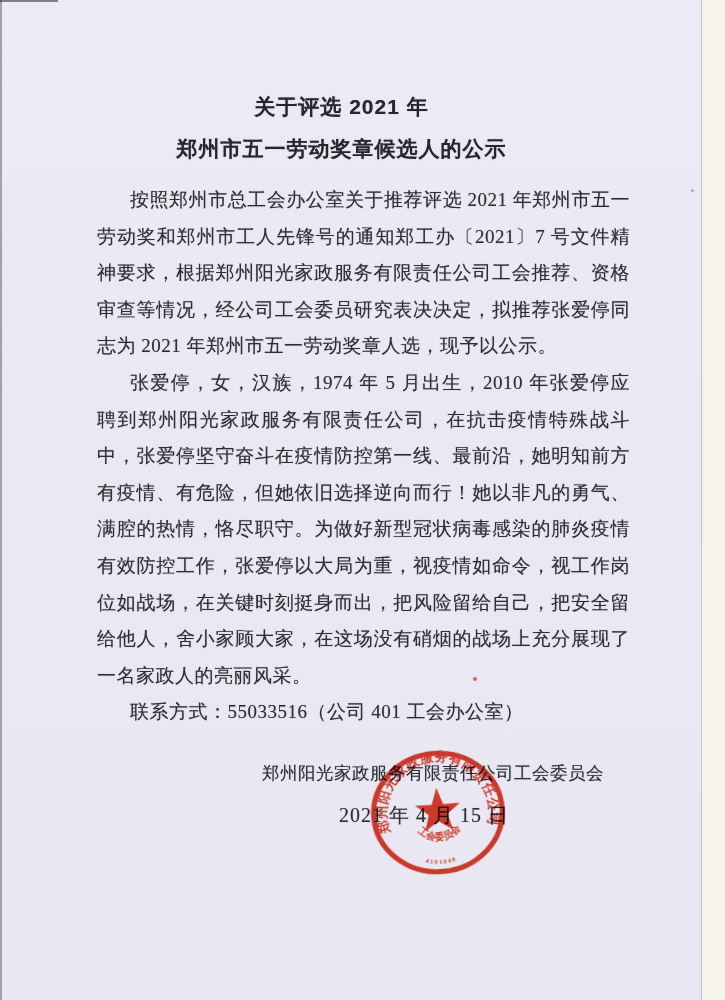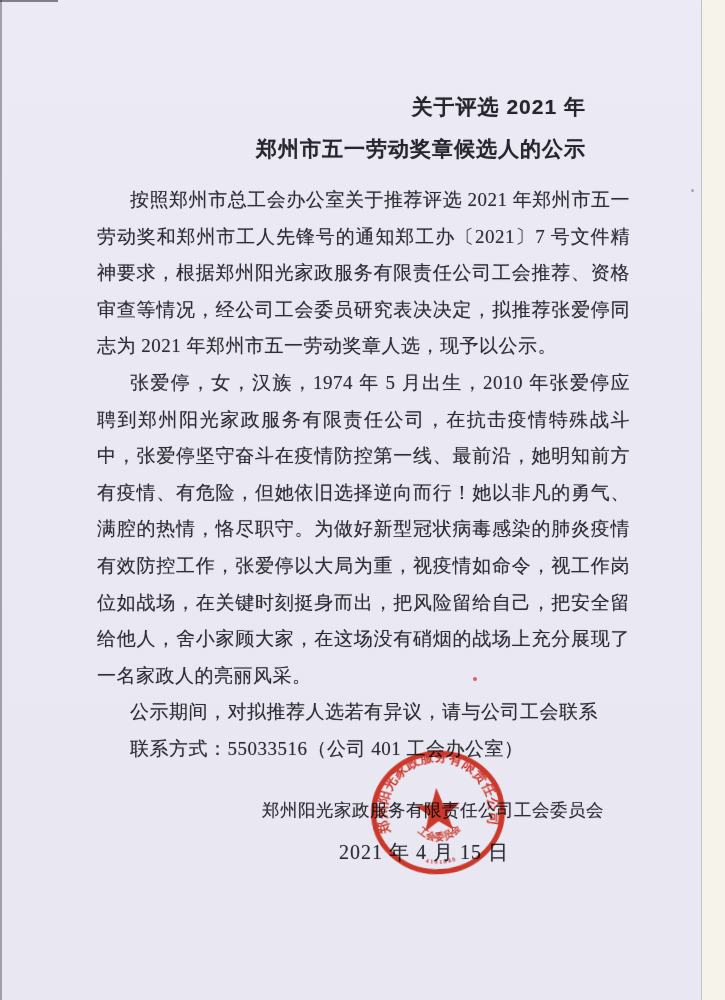--- a/index.html
+++ b/index.html
@@ -35,21 +35,21 @@
   .doc {
     position: absolute;
     left: 97px; top: 0;
     width: 533px;
     color: #2e2e35;
     text-shadow: 0 0 1px rgba(60,60,75,0.45);
   }
   .title {
     margin: 86px 0 0 0;
     padding-right: 44px;
-    text-align: right;
+    text-align: center;
     font-family: "Liberation Sans", "DejaVu Sans", sans-serif;
     font-weight: 700;
     font-size: 21px;
     line-height: 42px;
     letter-spacing: 1px;
     color: #26262c;
   }
   .title .title-line { display: block; }
   .body { margin-top: 12px; }
   .body p {
@@ -111,21 +111,20 @@
 
   <div class="doc">
     <h1 class="title">
       <span class="title-line">关于评选 2021 年</span>
       <span class="title-line">郑州市五一劳动奖章候选人的公示</span>
     </h1>
 
     <div class="body">
       <p>按照郑州市总工会办公室关于推荐评选 2021 年郑州市五一劳动奖和郑州市工人先锋号的通知郑工办〔2021〕7 号文件精神要求，根据郑州阳光家政服务有限责任公司工会推荐、资格审查等情况，经公司工会委员研究表决决定，拟推荐张爱停同志为 2021 年郑州市五一劳动奖章人选，现予以公示。</p>
       <p>张爱停，女，汉族，1974 年 5 月出生，2010 年张爱停应聘到郑州阳光家政服务有限责任公司，在抗击疫情特殊战斗中，张爱停坚守奋斗在疫情防控第一线、最前沿，她明知前方有疫情、有危险，但她依旧选择逆向而行！她以非凡的勇气、满腔的热情，恪尽职守。为做好新型冠状病毒感染的肺炎疫情有效防控工作，张爱停以大局为重，视疫情如命令，视工作岗位如战场，在关键时刻挺身而出，把风险留给自己，把安全留给他人，舍小家顾大家，在这场没有硝烟的战场上充分展现了一名家政人的亮丽风采。</p>
-      <p>公示期间，对拟推荐人选若有异议，请与公司工会联系</p>
       <p>联系方式：55033516（公司 401 工会办公室）</p>
     </div>
 
     <div class="signature">郑州阳光家政服务有限责任公司工会委员会</div>
     <div class="date">2021 年 4 月 15 日</div>
   </div>
 
   <div class="stamp">
     <svg viewBox="0 0 136 125" xmlns="http://www.w3.org/2000/svg">
       <defs>

